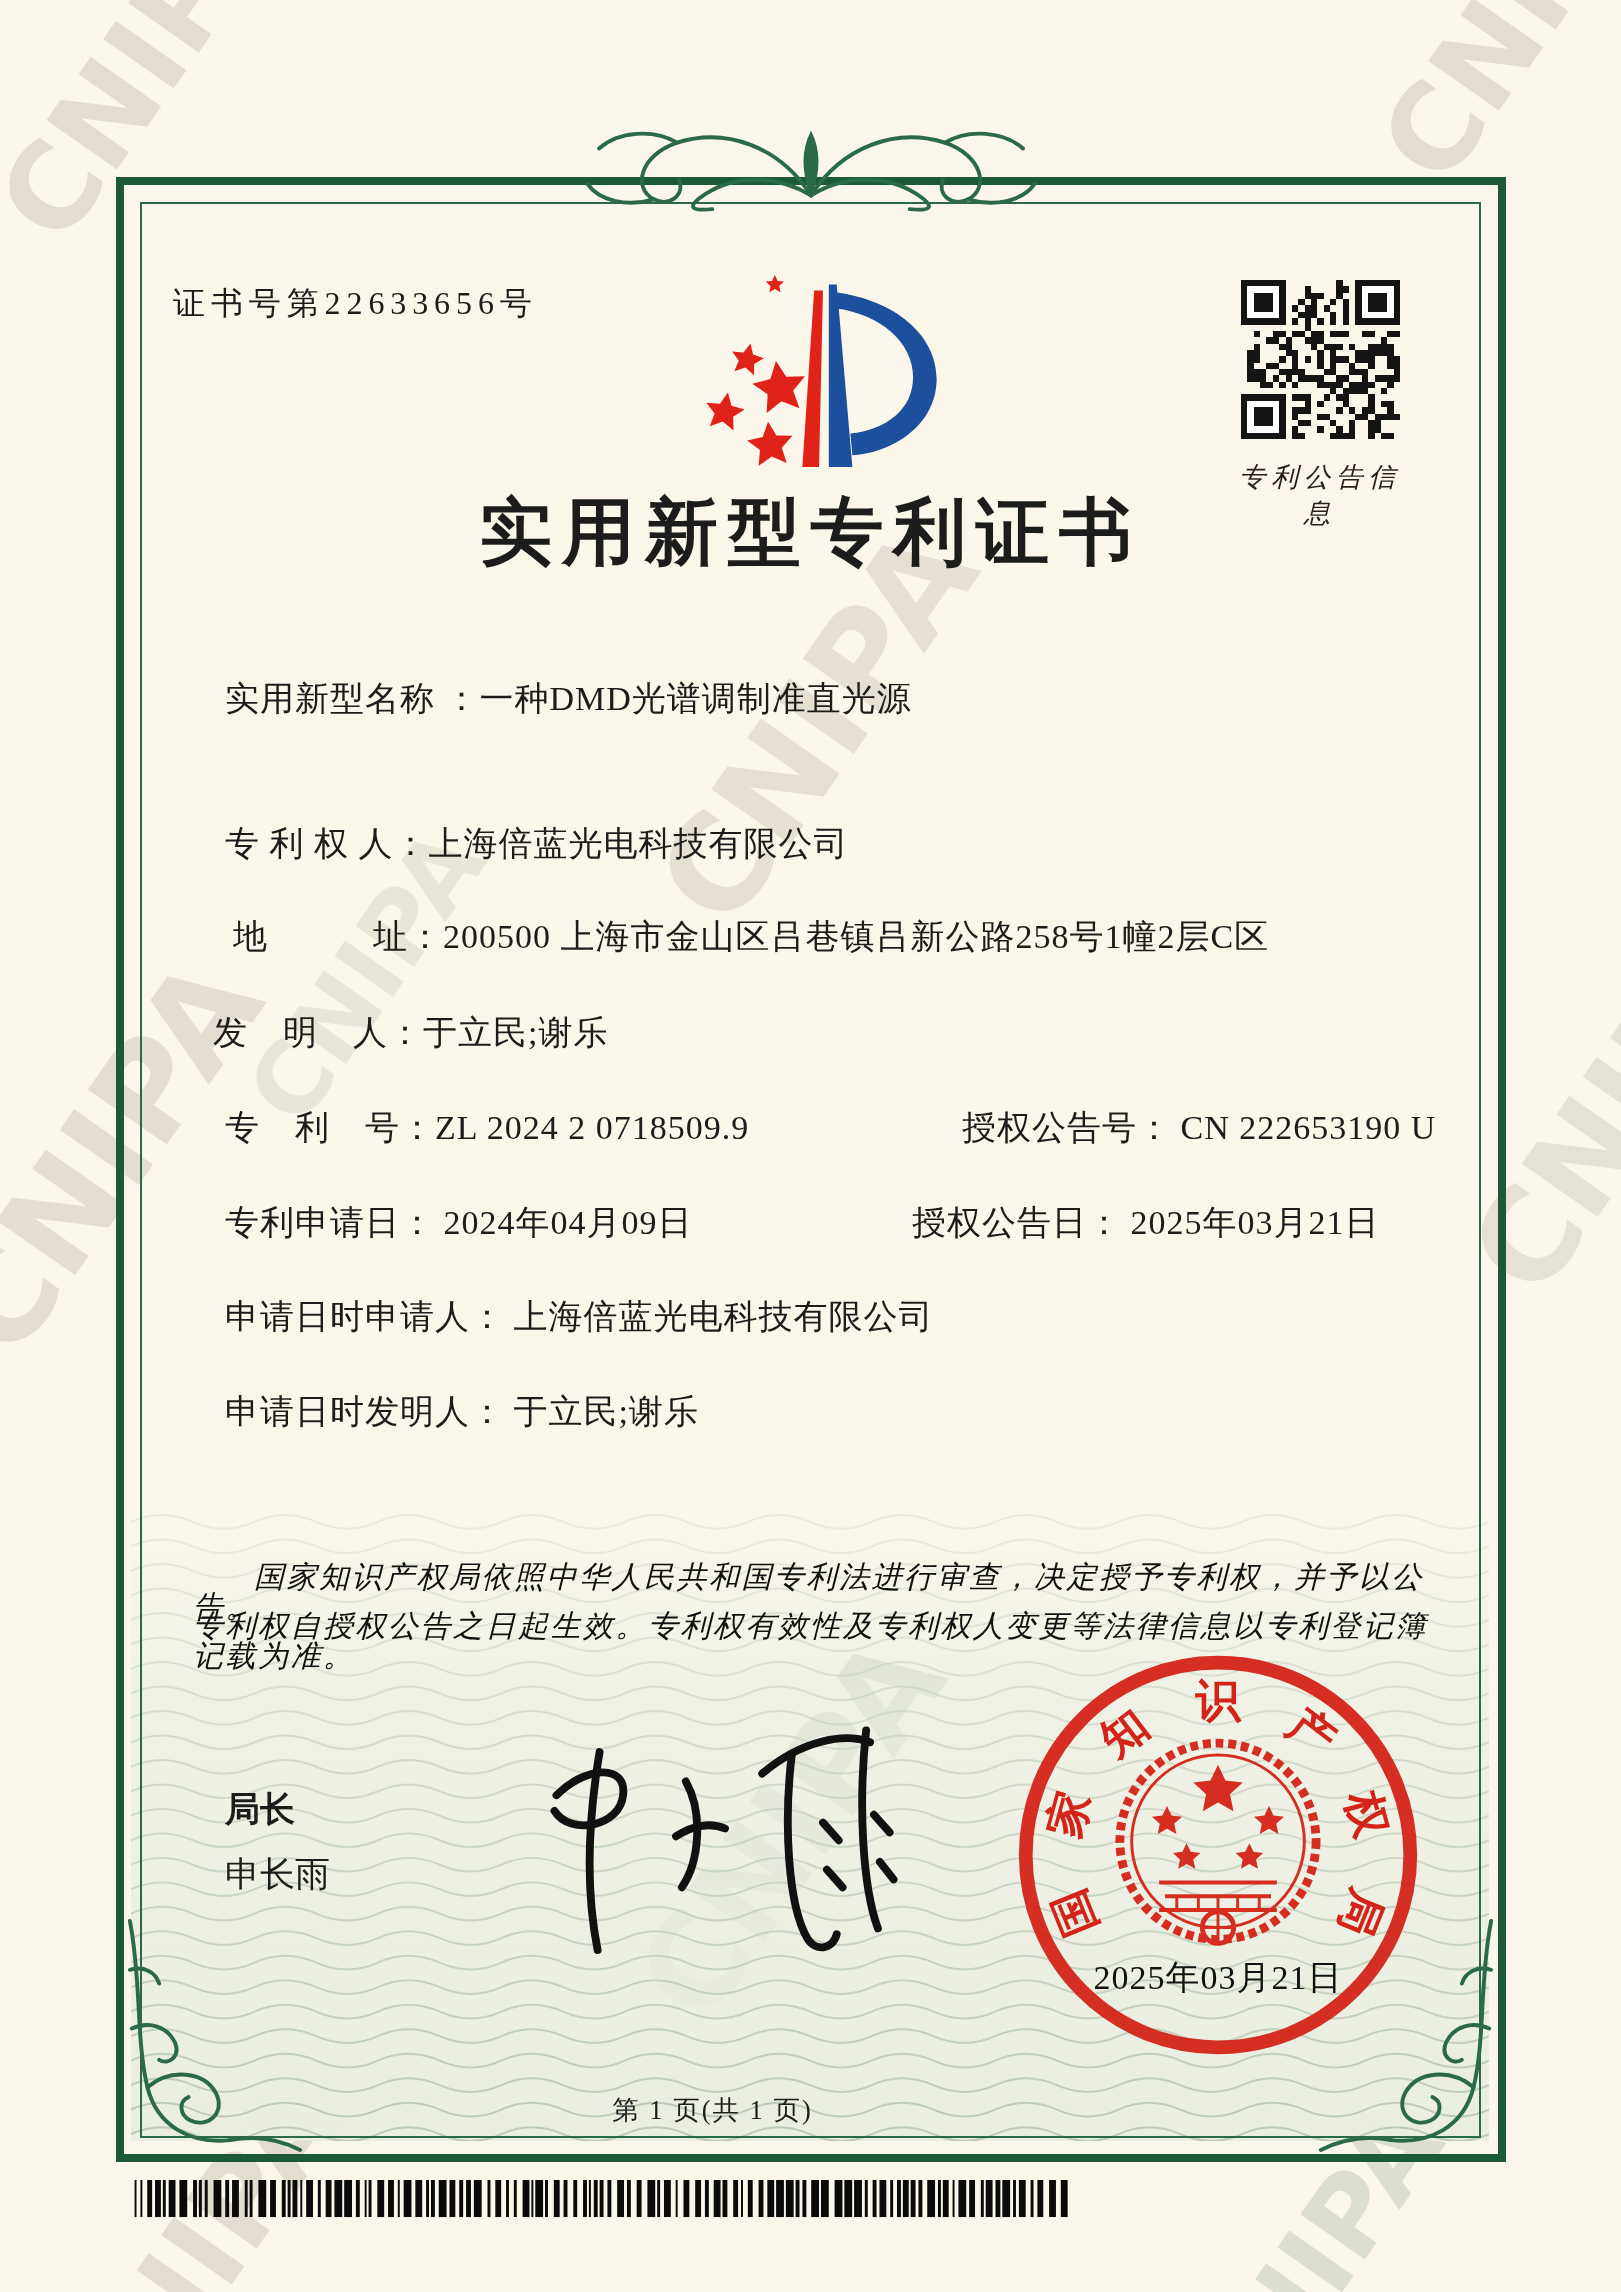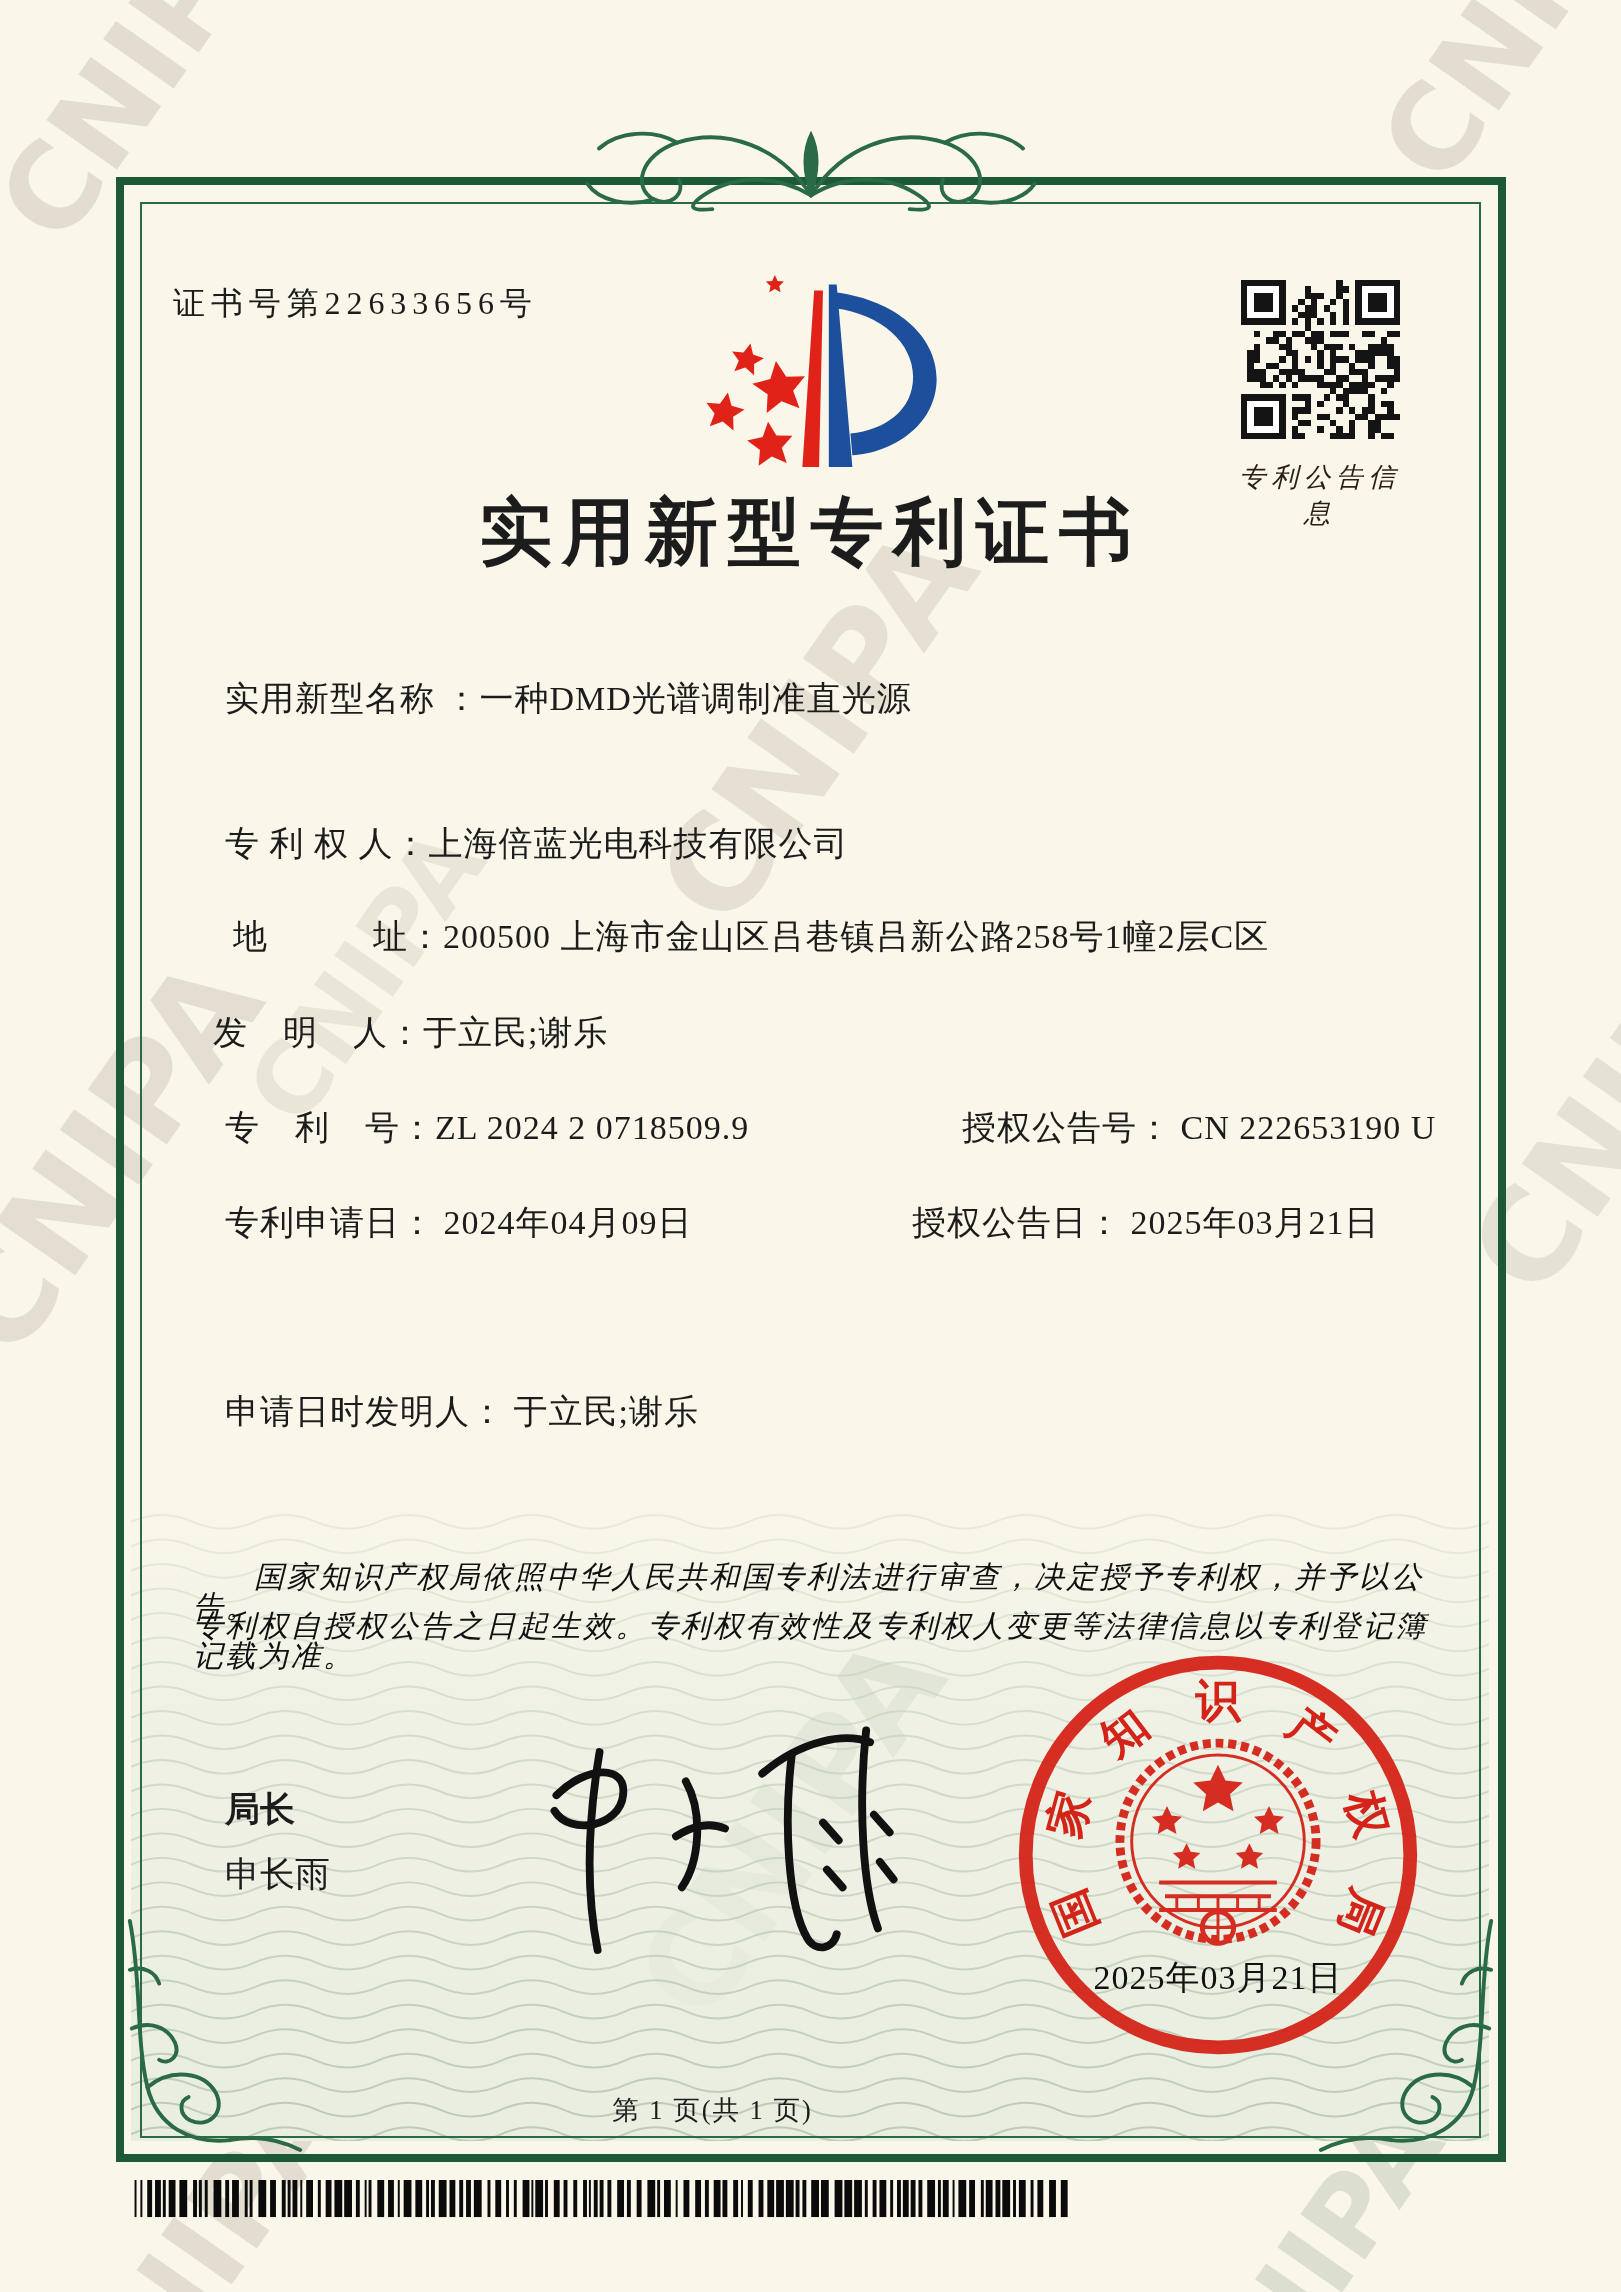--- a/index.html
+++ b/index.html
@@ -382,20 +382,23 @@
     <span class="lbl">授权公告号：</span> <span class="val">CN 222653190 U</span>
   </div>
 
   <div class="abs row" style="left:225px; top:1200px;">
     <span class="lbl">专利申请日：</span> <span class="val">2024年04月09日</span>
   </div>
   <div class="abs row" style="left:912px; top:1200px;">
     <span class="lbl">授权公告日：</span> <span class="val">2025年03月21日</span>
   </div>
 
+  <div class="abs row" style="left:225px; top:1294px;">
+    <span class="lbl">申请日时申请人：</span> <span class="val">上海倍蓝光电科技有限公司</span>
+  </div>
 
   <div class="abs row" style="left:225px; top:1389px;">
     <span class="lbl">申请日时发明人：</span> <span class="val">于立民;谢乐</span>
   </div>
 
   <div class="abs legal l1">国家知识产权局依照中华人民共和国专利法进行审查，决定授予专利权，并予以公告。</div>
   <div class="abs legal l2">专利权自授权公告之日起生效。专利权有效性及专利权人变更等法律信息以专利登记簿记载为准。</div>
 
   <div class="abs sig-title">局长</div>
   <div class="abs sig-name">申长雨</div>

